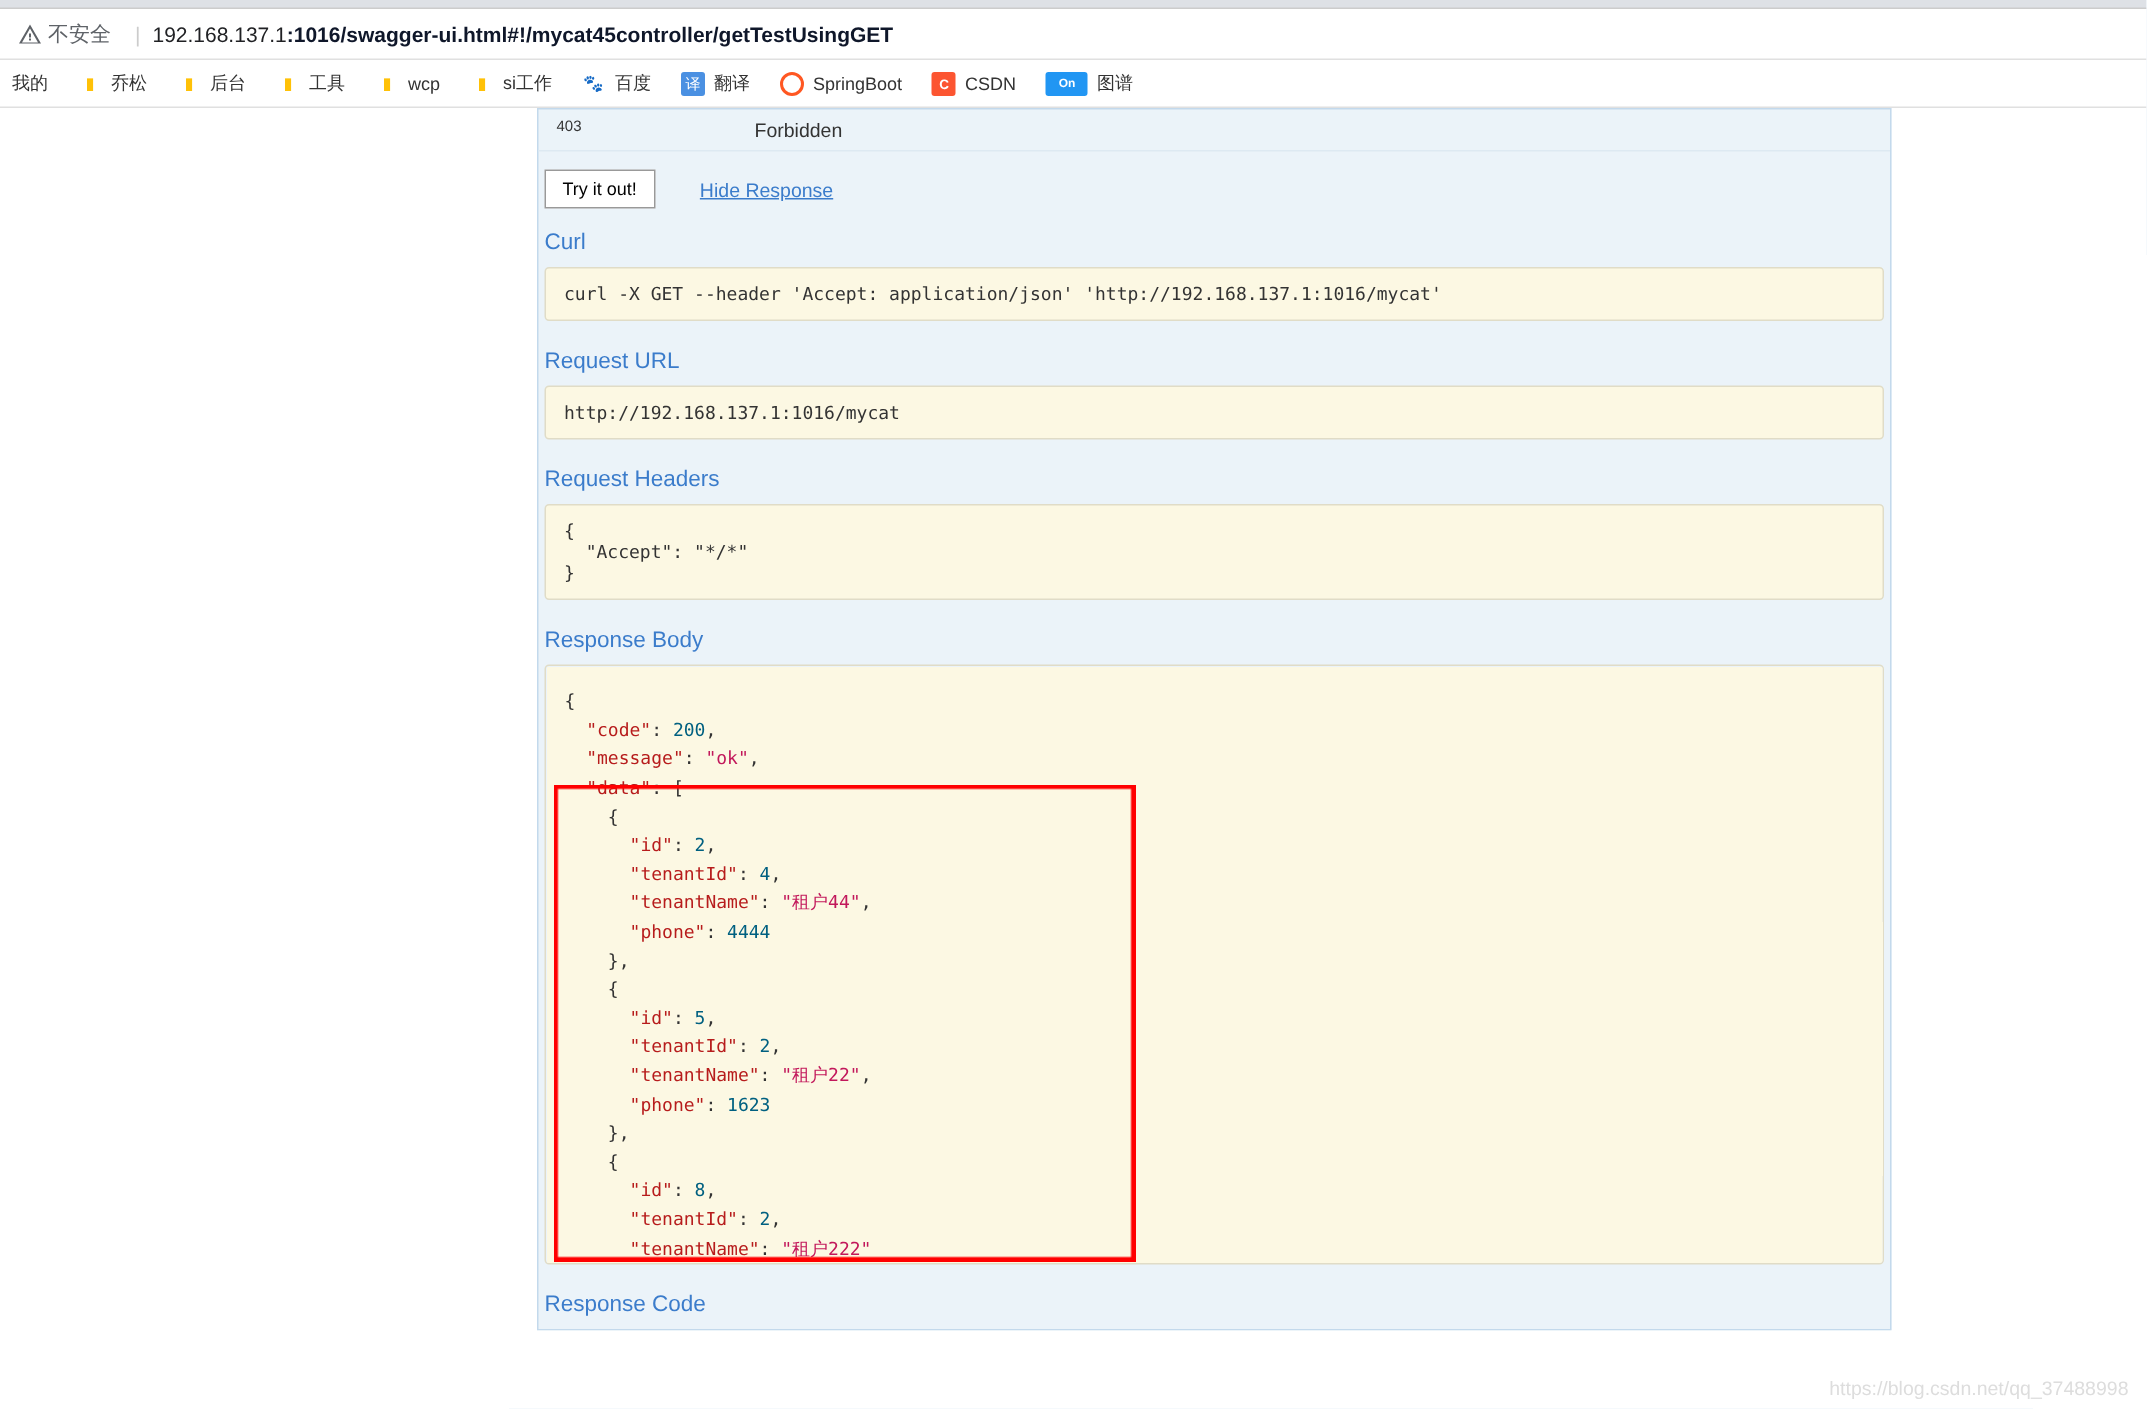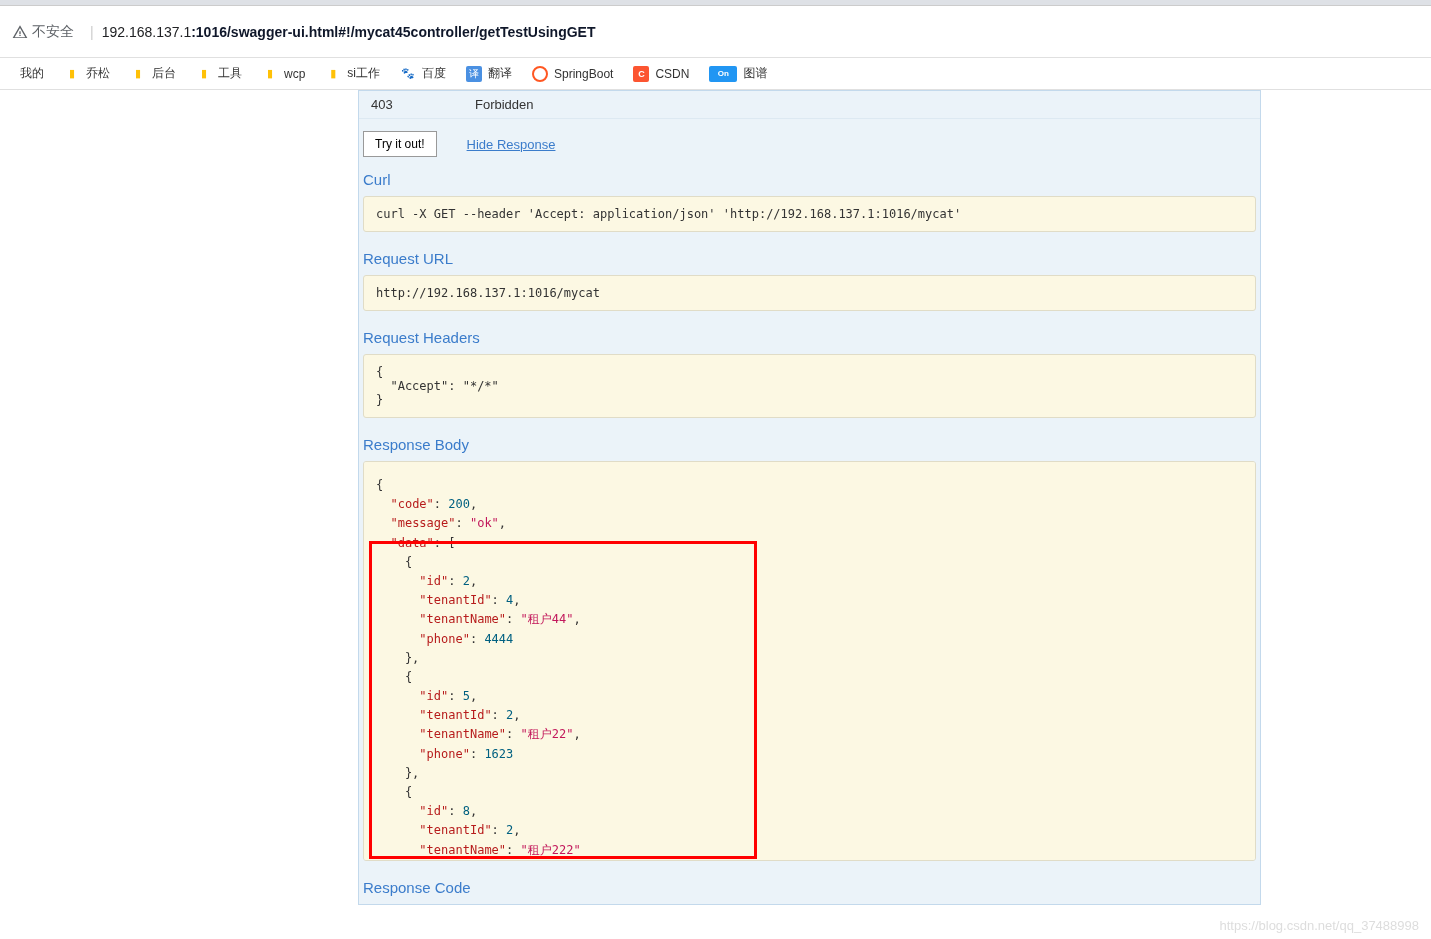--- a/index.html
+++ b/index.html
@@ -15,21 +15,21 @@
       height: 6px;
       background: #dee1e6;
       border-bottom: 1px solid #ccc;
       display: flex;
       align-items: flex-end;
       padding-left: 125px;
     }
 
     
     .address-bar {
-      height: 52px;
+      height: 34px;
       background: #fff;
       border-bottom: 1px solid #e0e0e0;
       display: flex;
       align-items: center;
       padding: 0 12px;
       font-size: 14px;
     }
     .security-warning {
       color: #5f6368;
       display: flex;
@@ -41,21 +41,21 @@
     .url-path { color: #0f172a; font-weight: bold; }
     .divider { color: #ccc; margin: 0 8px; }
 
     
     .bookmarks-bar {
       height: 32px;
       background: #fff;
       border-bottom: 1px solid #e0e0e0;
       display: flex;
       align-items: center;
-      padding: 0 12px;
+      padding: 0 0;
       font-size: 12px;
     }
     .bookmark {
       display: flex;
       align-items: center;
       padding: 4px 8px;
       margin-right: 4px;
       color: #333;
       cursor: pointer;
       border-radius: 3px;
@@ -89,21 +89,21 @@
 
     .resp-table {
       width: 100%;
       margin-bottom: 8px;
     }
     .resp-row {
       display: flex;
       padding: 6px 0;
       border-bottom: 1px solid #dde9f2;
     }
-    .resp-code { width: 116px; padding-left: 12px; color: #333; font-size: 13px; }
+    .resp-code { width: 144px; padding-left: 12px; color: #333; font-size: 10px; }
     .resp-desc { color: #333; font-size: 13px; }
 
     .action-row {
       display: flex;
       align-items: center;
       padding: 4px 4px 10px 4px;
     }
     .try-btn {
       background: #fff;
       border: 1px solid #999;

